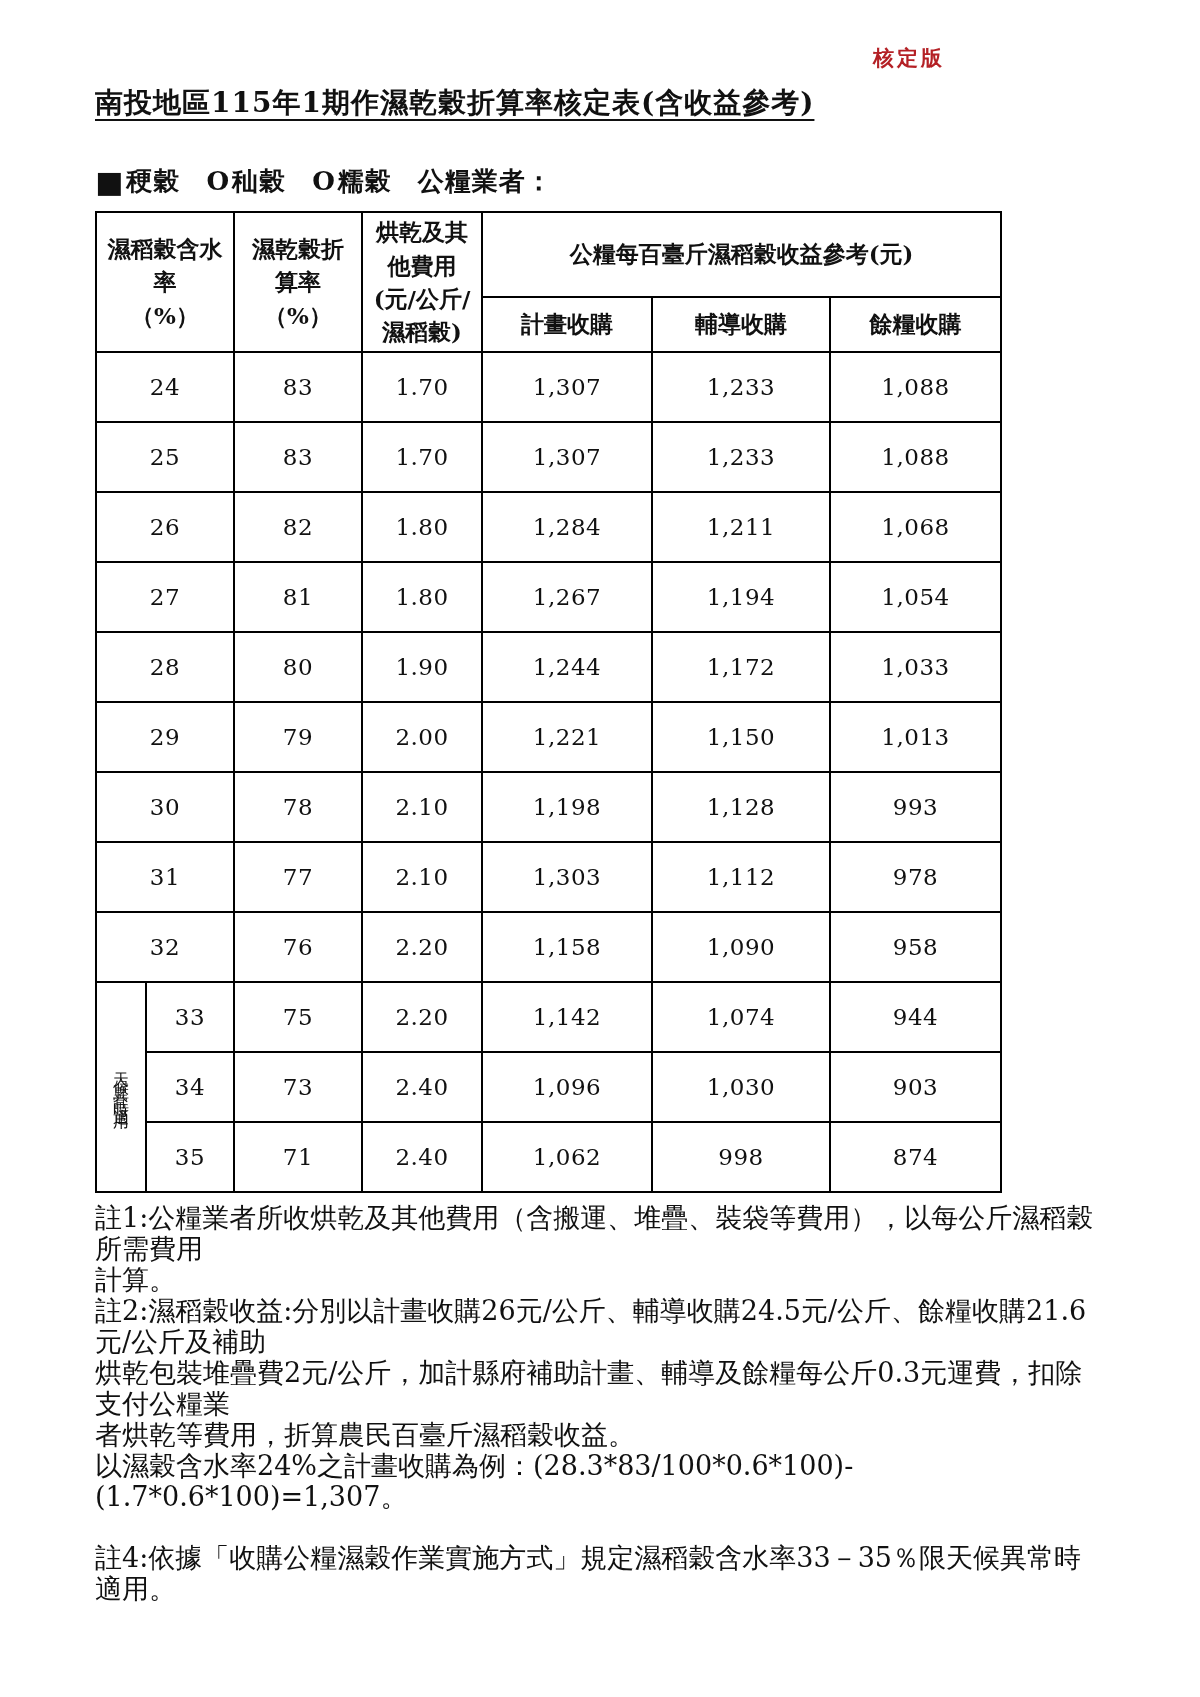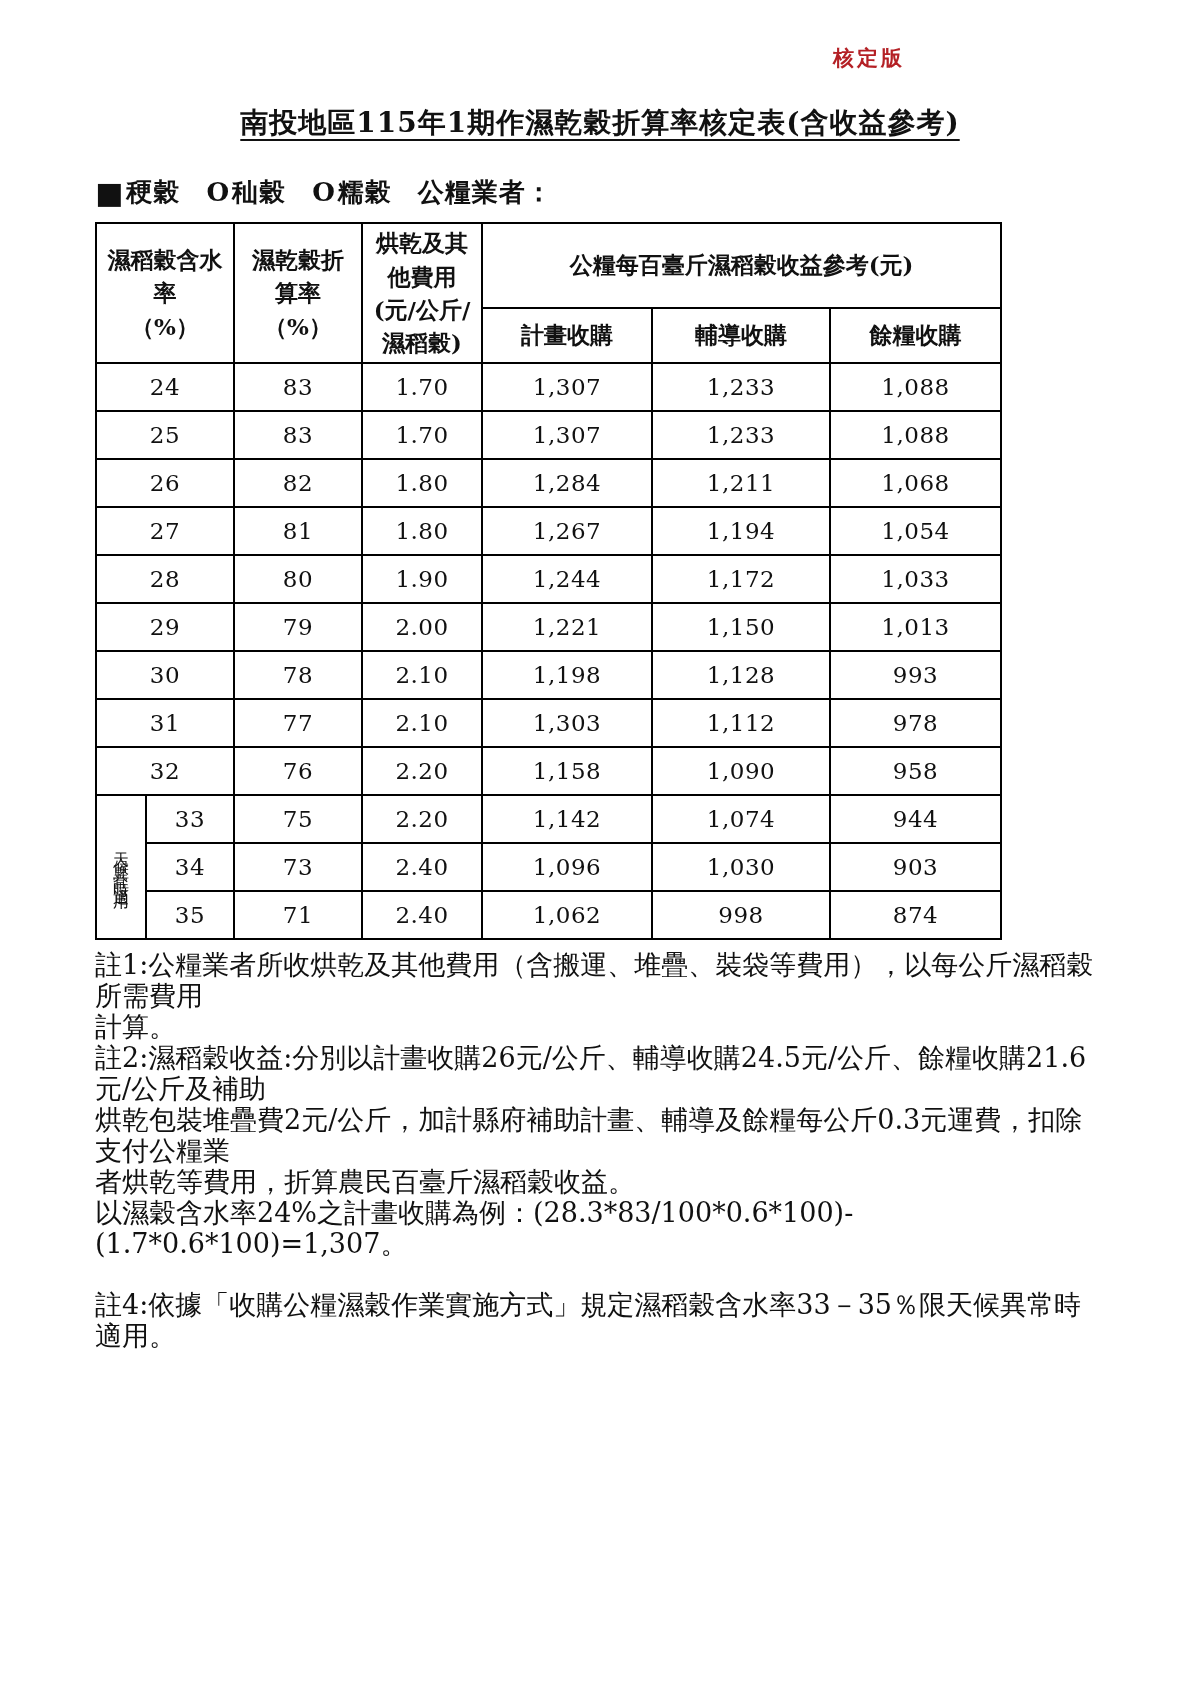--- a/index.html
+++ b/index.html
@@ -6,47 +6,46 @@
   html,body { background:#888; }
   .page {
     position:relative;
     width:1200px; height:1697px;
     margin:0 auto;
     background:#ffffff;
     font-family:"DejaVu Serif","Liberation Serif",serif;
     color:#111;
   }
   .stamp {
-    position:absolute; left:833px; top:44px;
+    position:absolute; left:873px; top:44px;
     color:#b42025; font-size:21px; font-weight:bold; letter-spacing:3px;
   }
   .content { padding:84px 95px 0 95px; }
   .doc-title {
-    text-align:center; font-size:28px; font-weight:bold;
+    font-size:28px; font-weight:bold;
     text-decoration:underline; text-underline-offset:7px;
     text-decoration-thickness:2px;
     letter-spacing:1px;
-    margin-top:20px;
-  }
-  .grain-line { margin-top:33px; font-size:26px; font-weight:bold; letter-spacing:1px; }
+  }
+  .grain-line { margin-top:42px; font-size:26px; font-weight:bold; letter-spacing:1px; }
   .grain-option { margin-right:16px; }
   .grain-marker { margin-right:2px; }
   .grain-marker.filled { font-size:30px; line-height:1; vertical-align:-2px; }
   table.conv {
     margin-top:12px; border-collapse:collapse; table-layout:fixed; width:905px;
   }
   table.conv th, table.conv td {
     border:2px solid #000; text-align:center; vertical-align:middle;
     font-size:23px; overflow:hidden;
   }
   table.conv th { font-weight:bold; }
   .pre { white-space:pre-line; line-height:1.45; }
   tr.hrow1 { height:85px;padding-left:16px; }
   tr.hrow2 { height:55px; }
-  tbody tr { height:48px; }
+  tbody tr { height:70px; }
   td.num { font-size:23px; letter-spacing:0.5px; }
   td.weather { padding:2px 0; }
   td.weather .vtext {
     writing-mode:vertical-rl; text-orientation:upright;
     display:inline-block; font-size:16px; line-height:1;
     letter-spacing:7px; font-weight:normal;
   }
   .notes { margin-top:9px; width:1000px; font-size:27px; line-height:31px; }
   .notes p { white-space:pre-line; }
   .notes p.spaced { margin-top:30px; }

